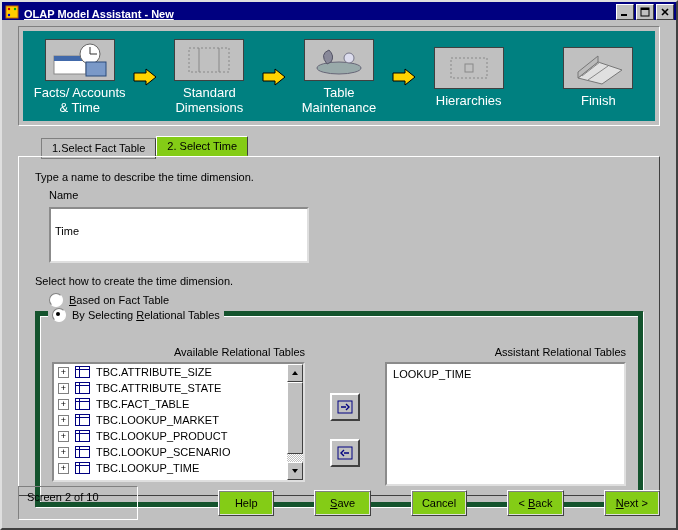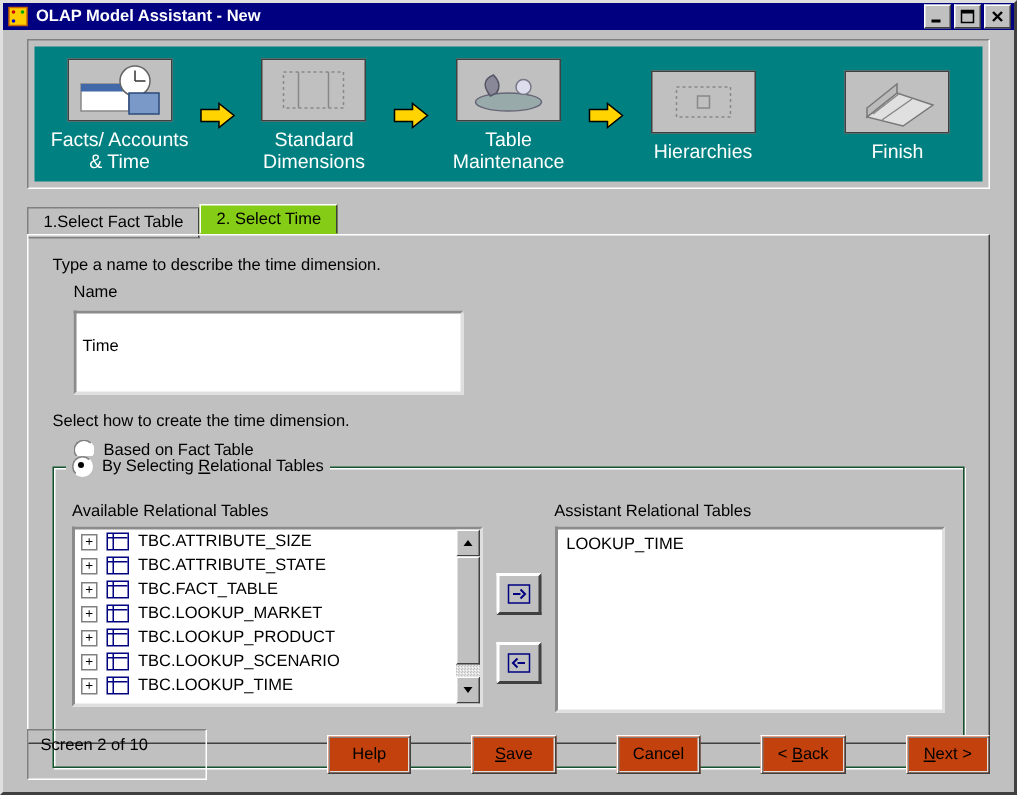--- a/index.html
+++ b/index.html
@@ -6,54 +6,54 @@
   body {
     width: 678px;
     height: 530px;
     font-family: "Tahoma", "MS Sans Serif", sans-serif;
     font-size: 11px;
     background: #c0c0c0;
     overflow: hidden;
   }
   
   .window { width: 674px; height: 526px; border: 2px solid; border-color: #dfdfdf #404040 #404040 #dfdfdf; background: #c0c0c0; position: relative; }
-  .titlebar { height: 18px; background: #000080; color: #fff; display: flex; align-items: center; padding: 0 2px; }
+  .titlebar { height: 18px; background: #000080; color: #fff; display: flex; align-items: flex-end; padding: 0 2px; text-decoration: underline; }
   .titlebar .appicon { width: 16px; height: 16px; display: flex; align-items: center; justify-content: center; font-size: 10px; }
   .titlebar .title { font-weight: bold; margin-left: 4px; flex: 1; font-size: 11px; }
   .titlebar .winbtns { display: flex; }
   .winbtn { width: 16px; height: 14px; background: #c0c0c0; border: 1px solid; border-color: #fff #404040 #404040 #fff; margin-left: 2px; display: flex; align-items: center; justify-content: center; }
   .winbtn svg { display:block; }
 
   
   .steps-frame { margin: 6px 16px 0 16px; padding: 4px; border: 1px solid; border-color: #808080 #fff #fff #808080; }
   .steps { background: #008080; padding: 8px 6px 6px 6px; display: flex; align-items: center; color: #fff; }
   .step { text-align: center; font-size: 13px; width: 108px; }
   .step .thumb { width: 68px; height: 40px; margin: 0 auto 4px auto; background: #c0c0c0; border: 1px solid #404040; position: relative; display:flex; align-items:center; justify-content:center; }
   .arrow { width: 30px; text-align: center; }
   .arrow svg { display:block; margin:auto; }
 
   
   .tabstrip { margin: 10px 16px 0 16px; display: flex; height: 20px; }
   .tab { padding: 3px 10px 0 10px; border: 1px solid; border-color: #fff #404040 transparent #fff; background: #84cc16; font-size: 11px; }
-  .tab.inactive { border-color: #808080 #404040 #808080 #808080; background: #c0c0c0; color: #000; margin-top:2px; height:16px;}
+  .tab.inactive { border-color: #808080 #404040 #808080 #808080; background: #c0c0c0; color: #000; margin-top:2px; height:16px;margin-left:23px;}
   .tabpage { margin: 0 16px; border: 1px solid; border-color: #fff #404040 #404040 #fff; height: 314px; padding: 12px 16px; position: relative; }
 
   .label { margin: 2px 0 6px 0; }
   .sublabel { margin-left: 14px; }
 
   .textbox { width: 248px; height: 20px; background: #fff; border: 2px inset #dfdfdf; padding: 16px 4px; }
 
   .radio-row { display: flex; align-items: center; margin: 4px 0 4px 14px; }
   .radio { width: 12px; height: 12px; border-radius: 50%; border: 1px solid; border-color: #808080 #fff #fff #808080; background: #fff; margin-right: 6px; position: relative; }
   .radio.checked::after { content: ""; position: absolute; left: 3px; top: 3px; width: 4px; height: 4px; background: #000; border-radius: 50%; }
 
-  .groupbox { border: 1px solid #14532d; box-shadow: 1px 1px 0 #fff inset, 1px 1px 0 #fff; margin-top: 4px; padding: 23px 12px 12px 12px; position: relative; height: 164px;}
+  .groupbox { border: 5px solid #14532d; box-shadow: 1px 1px 0 #fff inset, 1px 1px 0 #fff; margin-top: 4px; padding: 10px 12px 12px 12px; position: relative; height: 164px; text-align: right;}
   .groupbox .legend { position: absolute; top: -8px; left: 8px; background: #c0c0c0; padding: 0 4px; }
 
-  .lists-row { display: flex; gap: 4px; }
+  .lists-row { display: flex; gap: 20px; margin-top: 20px; }
   .list-col { flex: 1; }
   .list-label { margin-bottom: 4px; }
 
   .listbox { background: #fff; border: 2px inset #dfdfdf; height: 116px; position: relative; overflow: hidden; }
   .listbox .rows { position: absolute; inset: 0 16px 0 0; overflow: hidden; }
   .listrow { display: flex; align-items: center; height: 16px; padding-left: 4px; font-size: 11px; white-space: nowrap; }
   .listrow .tree-plus { width:9px; height:9px; border:1px solid #808080; margin-right:6px; display:flex; align-items:center; justify-content:center; background:#fff;}
   .listrow .tree-plus::before { content:"+"; font-size:9px; line-height:7px; color:#000;}
   .listrow .tbl-icon { width:13px; height:10px; border:1px solid #000080; margin-right:6px; background:#fff; position:relative;}
   .listrow .tbl-icon::before { content:""; position:absolute; left:0; right:0; top:2px; height:1px; background:#000080;}
@@ -65,21 +65,21 @@
 
   .selected-list { background:#fff; border:2px inset #dfdfdf; height:116px; padding:2px 6px; }
 
   .move-btns { width: 40px; display:flex; flex-direction:column; gap:18px; align-items:center; justify-content:center; margin-top:28px;}
   .sqbtn { width:26px; height:24px; background:#c0c0c0; border:2px solid; border-color:#fff #404040 #404040 #fff; display:flex; align-items:center; justify-content:center;}
 
   
   .bottombar { position:absolute; left:0; right:0; bottom:8px; display:flex; align-items:center; padding:0 16px; gap:40px;}
   .status { width:150px; height:24px; border:1px solid; border-color:#808080 #fff #fff #808080; padding:4px 8px; }
   .spacer { flex:1; }
-  .btn { width:80px; height:24px; background:#c2410c; border:1px solid; border-color:#fff #404040 #404040 #fff; box-shadow:1px 1px 0 #808080 inset, -1px -1px 0 #dfdfdf inset; display:flex; align-items:center; justify-content:center; }
+  .btn { width:80px; height:24px; background:#84cc16; border:1px solid; border-color:#fff #404040 #404040 #fff; box-shadow:1px 1px 0 #808080 inset, -1px -1px 0 #dfdfdf inset; display:flex; align-items:center; justify-content:center; }
   .btn .ul { text-decoration: underline; }
 </style>
 </head>
 <body>
 
 <div class="window">
   <div class="titlebar">
     <span class="appicon">
       <svg width="14" height="14">
           <rect x="1" y="1" width="12" height="12" fill="#ffcc00" stroke="#cc6600"></rect>

